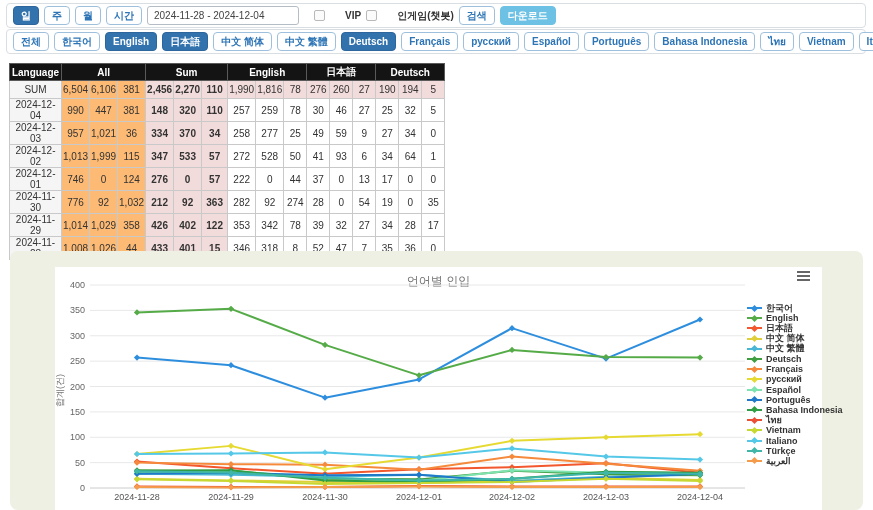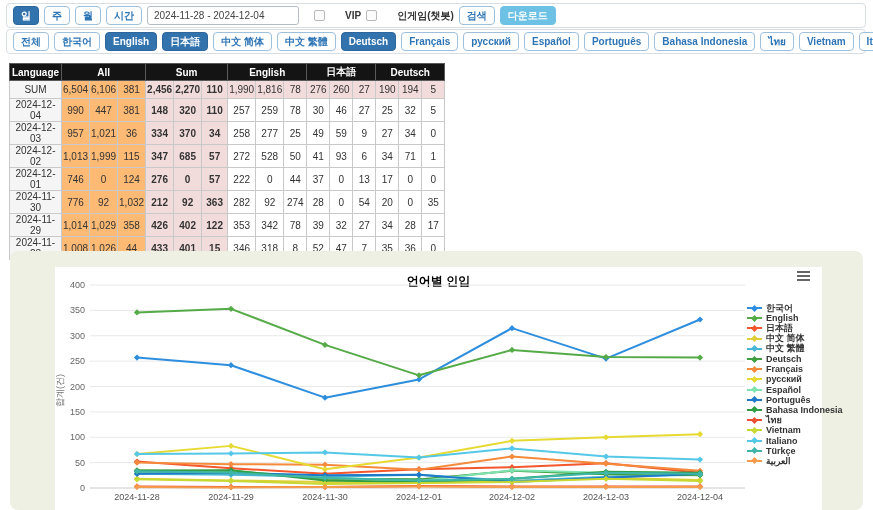--- a/index.html
+++ b/index.html
@@ -32,21 +32,21 @@
   #stats-table td { border:1px solid #c9c9c9; height:18px; text-align:center; padding:0 1px; }
   td.row-label { background:#f5f5f5; }
   td.c-all  { background:#fdba74; }
   td.c-sum  { background:#f2dcdb; font-weight:bold; }
   tr.sum-row td.c-lang { background:#f2dcdb; }
 
   #chart-box { position:absolute; left:10px; top:251px; width:853px; height:259px;
     background:#edf0e2; border-radius:8px; }
   #chart-inner { position:absolute; left:45px; top:16px; width:767px; height:243px; background:#fff; }
   #chart-title { position:absolute; left:0; top:6px; width:100%; text-align:center;
-    font-size:12px; color:#000000;font-weight:bold; }
+    font-size:12px; color:#737373; }
   #burger { position:absolute; right:12px; top:4px; width:13px; cursor:pointer; }
   #burger div { height:2px; background:#666; margin:0 0 2px 0; }
   #chart-svg { position:absolute; left:0; top:0; }
   .axlbl { font-size:9px; fill:#666; font-family:"Liberation Sans", sans-serif; }
   .xlbl  { font-size:9px; fill:#555; font-family:"Liberation Sans", sans-serif; }
   .ytitle{ font-size:9px; fill:#777; font-family:"Liberation Sans", sans-serif; }
   #legend { position:absolute; left:692px; top:36px; display:flex; flex-direction:column; }
   .lg-item { display:flex; align-items:center; gap:4px; height:10.2px;
     font-size:9px; font-weight:bold; color:#333; cursor:pointer; white-space:nowrap; }
   .lg-mark { position:relative; width:15px; height:8px; flex:0 0 15px; }
@@ -177,30 +177,30 @@
         <td class="c-lang">27</td>
         <td class="c-lang">34</td>
         <td class="c-lang">0</td>
       </tr>
       <tr>
         <td class="row-label">2024-12-02</td>
         <td class="c-all">1,013</td>
         <td class="c-all">1,999</td>
         <td class="c-all">115</td>
         <td class="c-sum">347</td>
-        <td class="c-sum">685</td>
+        <td class="c-sum">533</td>
         <td class="c-sum">57</td>
         <td class="c-lang">272</td>
         <td class="c-lang">528</td>
         <td class="c-lang">50</td>
         <td class="c-lang">41</td>
         <td class="c-lang">93</td>
         <td class="c-lang">6</td>
         <td class="c-lang">34</td>
-        <td class="c-lang">71</td>
+        <td class="c-lang">64</td>
         <td class="c-lang">1</td>
       </tr>
       <tr>
         <td class="row-label">2024-12-01</td>
         <td class="c-all">746</td>
         <td class="c-all">0</td>
         <td class="c-all">124</td>
         <td class="c-sum">276</td>
         <td class="c-sum">0</td>
         <td class="c-sum">57</td>
@@ -221,21 +221,21 @@
         <td class="c-all">1,032</td>
         <td class="c-sum">212</td>
         <td class="c-sum">92</td>
         <td class="c-sum">363</td>
         <td class="c-lang">282</td>
         <td class="c-lang">92</td>
         <td class="c-lang">274</td>
         <td class="c-lang">28</td>
         <td class="c-lang">0</td>
         <td class="c-lang">54</td>
-        <td class="c-lang">20</td>
+        <td class="c-lang">19</td>
         <td class="c-lang">0</td>
         <td class="c-lang">35</td>
       </tr>
       <tr>
         <td class="row-label">2024-11-29</td>
         <td class="c-all">1,014</td>
         <td class="c-all">1,029</td>
         <td class="c-all">358</td>
         <td class="c-sum">426</td>
         <td class="c-sum">402</td>

